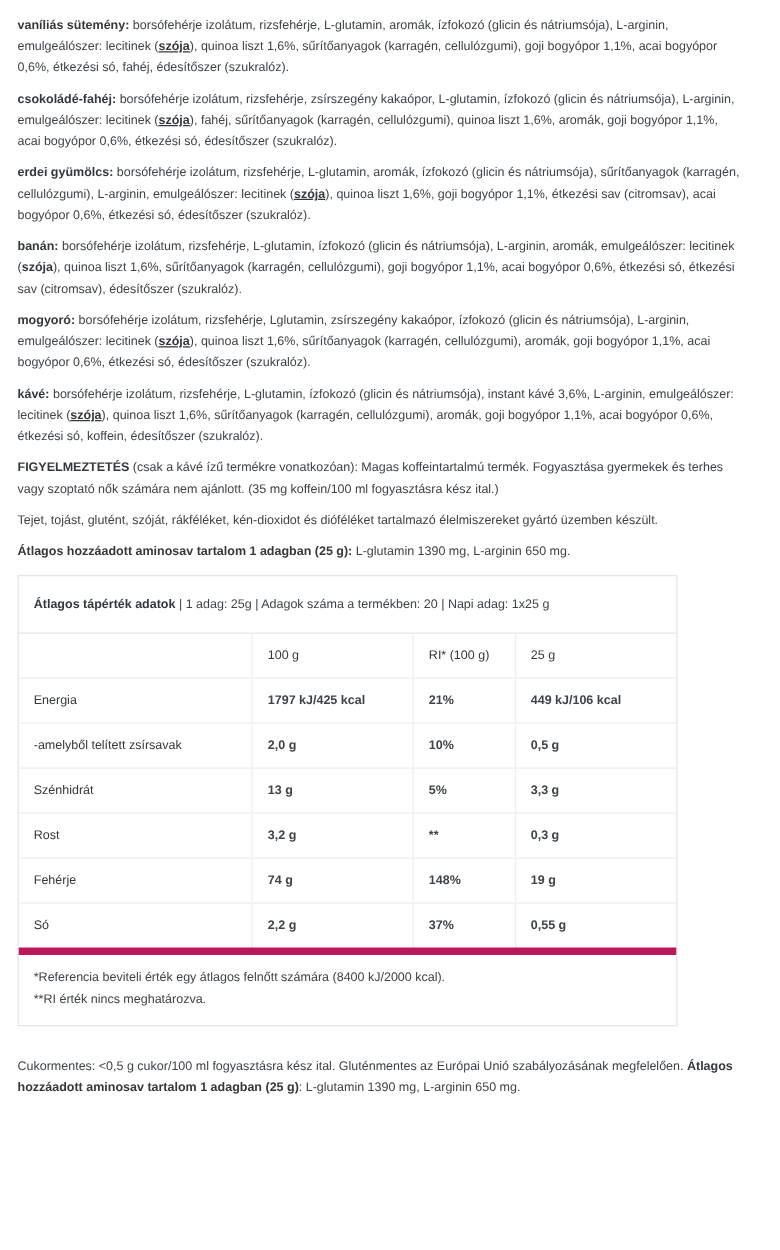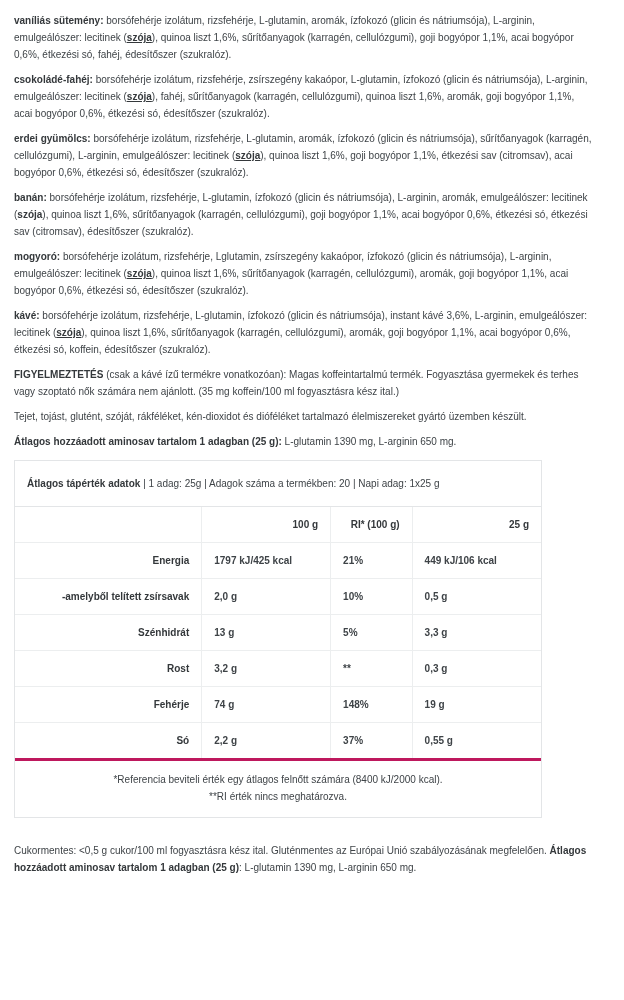--- a/index.html
+++ b/index.html
@@ -43,27 +43,26 @@
     text-align: left;
     vertical-align: middle;
     font-size: 10px;
     line-height: 13px;
     font-weight: 700;
     color: #3e4347;
     overflow: hidden;
   }
   table.nutri td:first-child, table.nutri th:first-child { border-left: none; }
   table.nutri tr:first-child td, table.nutri tr:first-child th { border-top: none; }
-  table.nutri .head-cell, table.nutri th.rowlabel { font-weight: 700; color: #34383b; text-align: right; }
+  table.nutri .head-cell, table.nutri th.rowlabel { font-weight: 400; color: #34383b; }
   .col-1 { width: 35.5%; } .col-2 { width: 24.5%; } .col-3 { width: 15.5%; } .col-4 { width: 24.5%; }
 
   .footnotes {
-    border-top: 3px solid #be185d;
+    border-top: 6px solid #be185d;
     padding: 10px 12px 12px 12px;
-    text-align: center;
   }
   .footnote-line { display: block; }
 
   .footer-para { margin-top: 24px; width: 580px; }
 </style>
 </head>
 <body>
 
 <div class="page">
 

